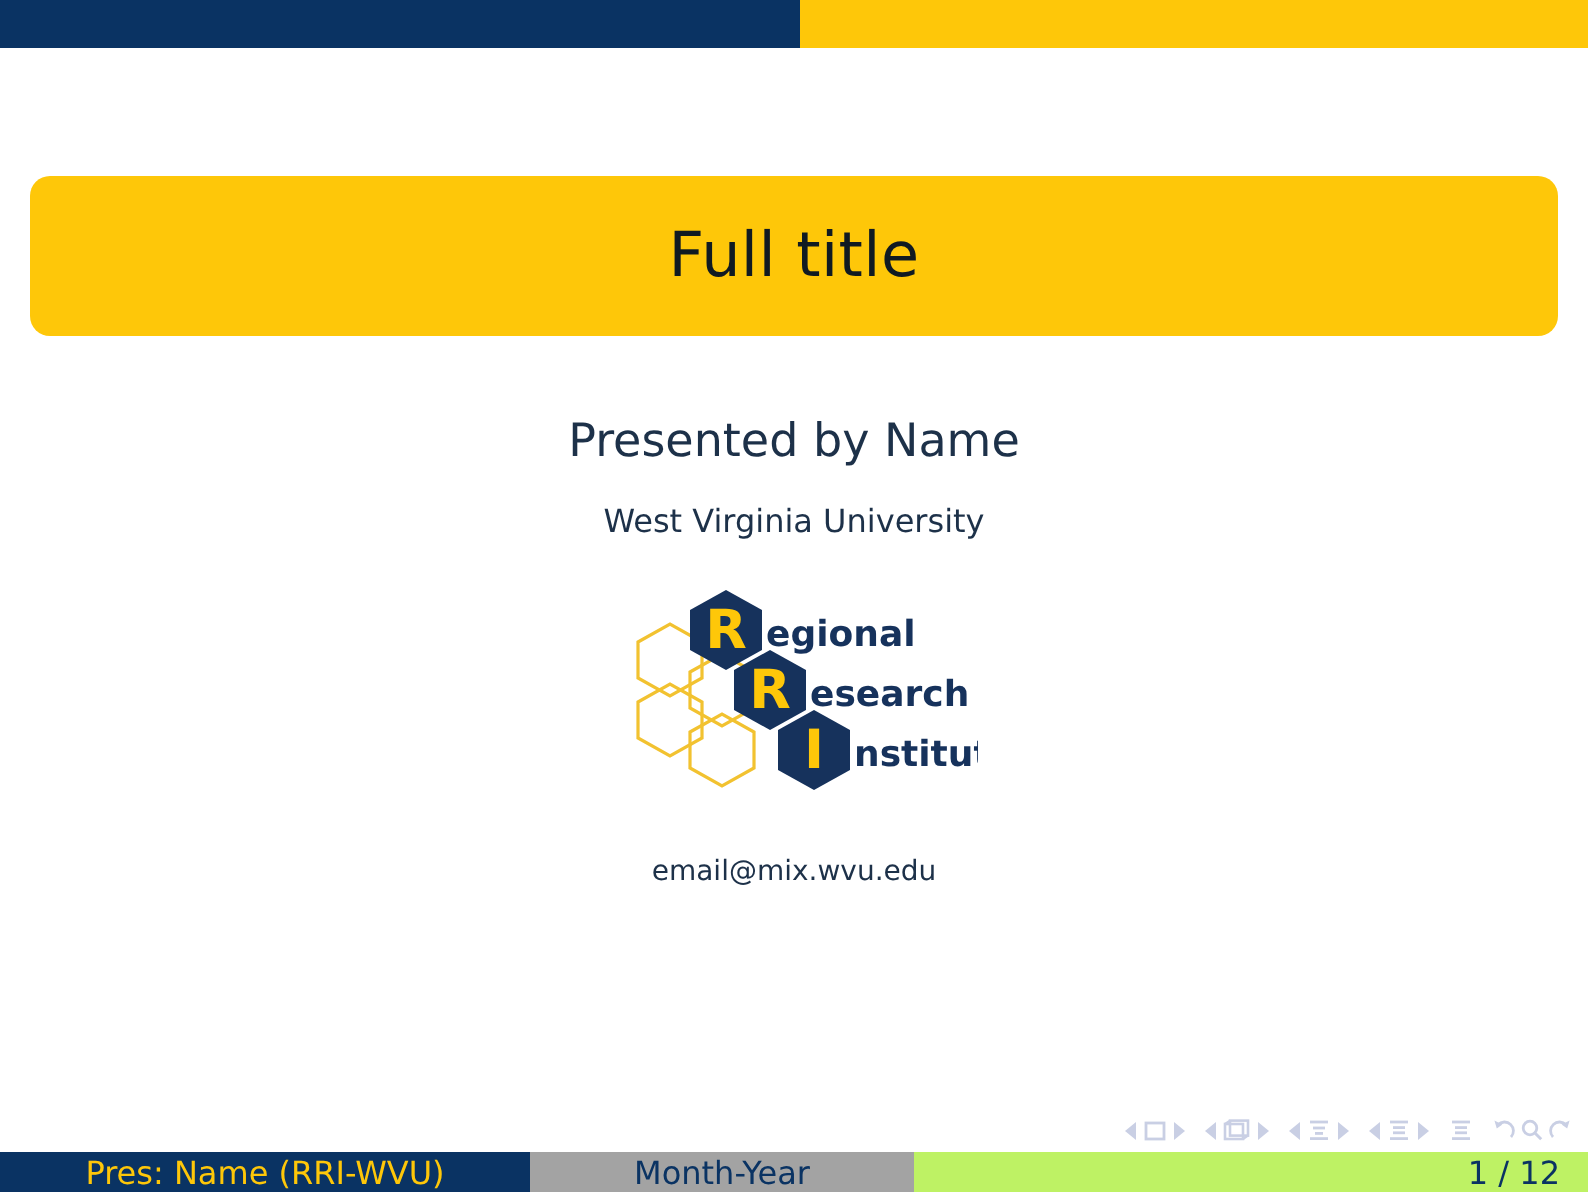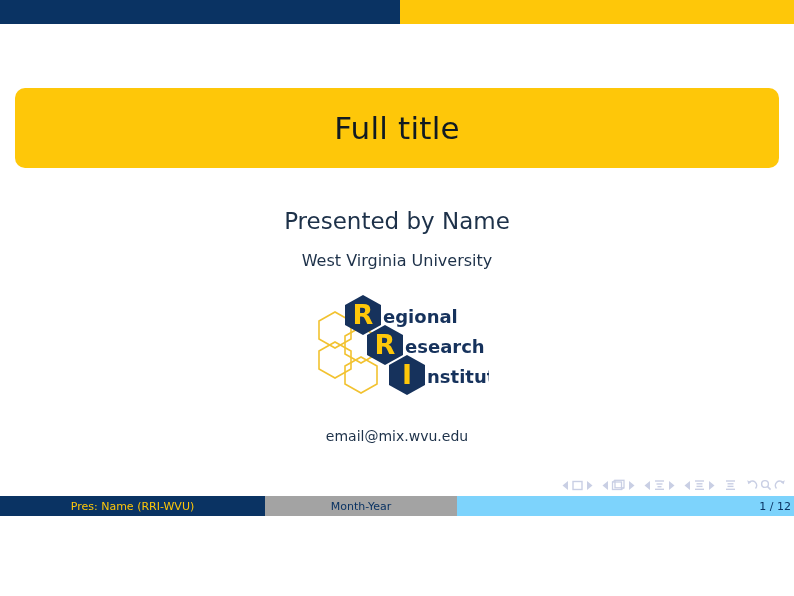--- a/index.html
+++ b/index.html
@@ -10,21 +10,21 @@
     width: 794px;
     height: 596px;
     background: #ffffff;
     font-family: "DejaVu Sans", "Liberation Sans", sans-serif;
     overflow: hidden;
     position: relative;
   }
   .slide {
     position: relative;
     width: 794px;
-    height: 516px;
+    height: 596px;
     background: #ffffff;
     overflow: hidden;
   }
 
   
   .topbar {
     position: absolute;
     top: 0;
     left: 0;
     width: 794px;
@@ -125,21 +125,21 @@
   .navsyms svg { display: block; }
 
   
   .footer {
     position: absolute;
     left: 0;
     bottom: 0;
     width: 794px;
     height: 20px;
     display: flex;
-    font-size: 11px;
+    font-size: 16px;
     margin-top: 12px;
   }
   .foot-seg {
     height: 20px;
     display: flex;
     align-items: center;
     justify-content: center;
     white-space: nowrap;
     overflow: hidden;
   }
@@ -153,24 +153,24 @@
     background: #fec709;
     color: #0a3363;
   }
   .foot-date {
     width: 192px;
     background: #a3a3a3;
     color: #0a3363;
   }
   .foot-page {
     flex: 1;
-    background: #7dd3fc;
+    background: #bef264;
     color: #0a3363;
     justify-content: flex-end;
-    padding-right: 3px;
+    padding-right: 14px;
   }
 </style>
 </head>
 <body>
 
 <div class="slide">
 
   <div class="topbar">
     <div class="topbar-left"></div>
     <div class="topbar-right"></div>

